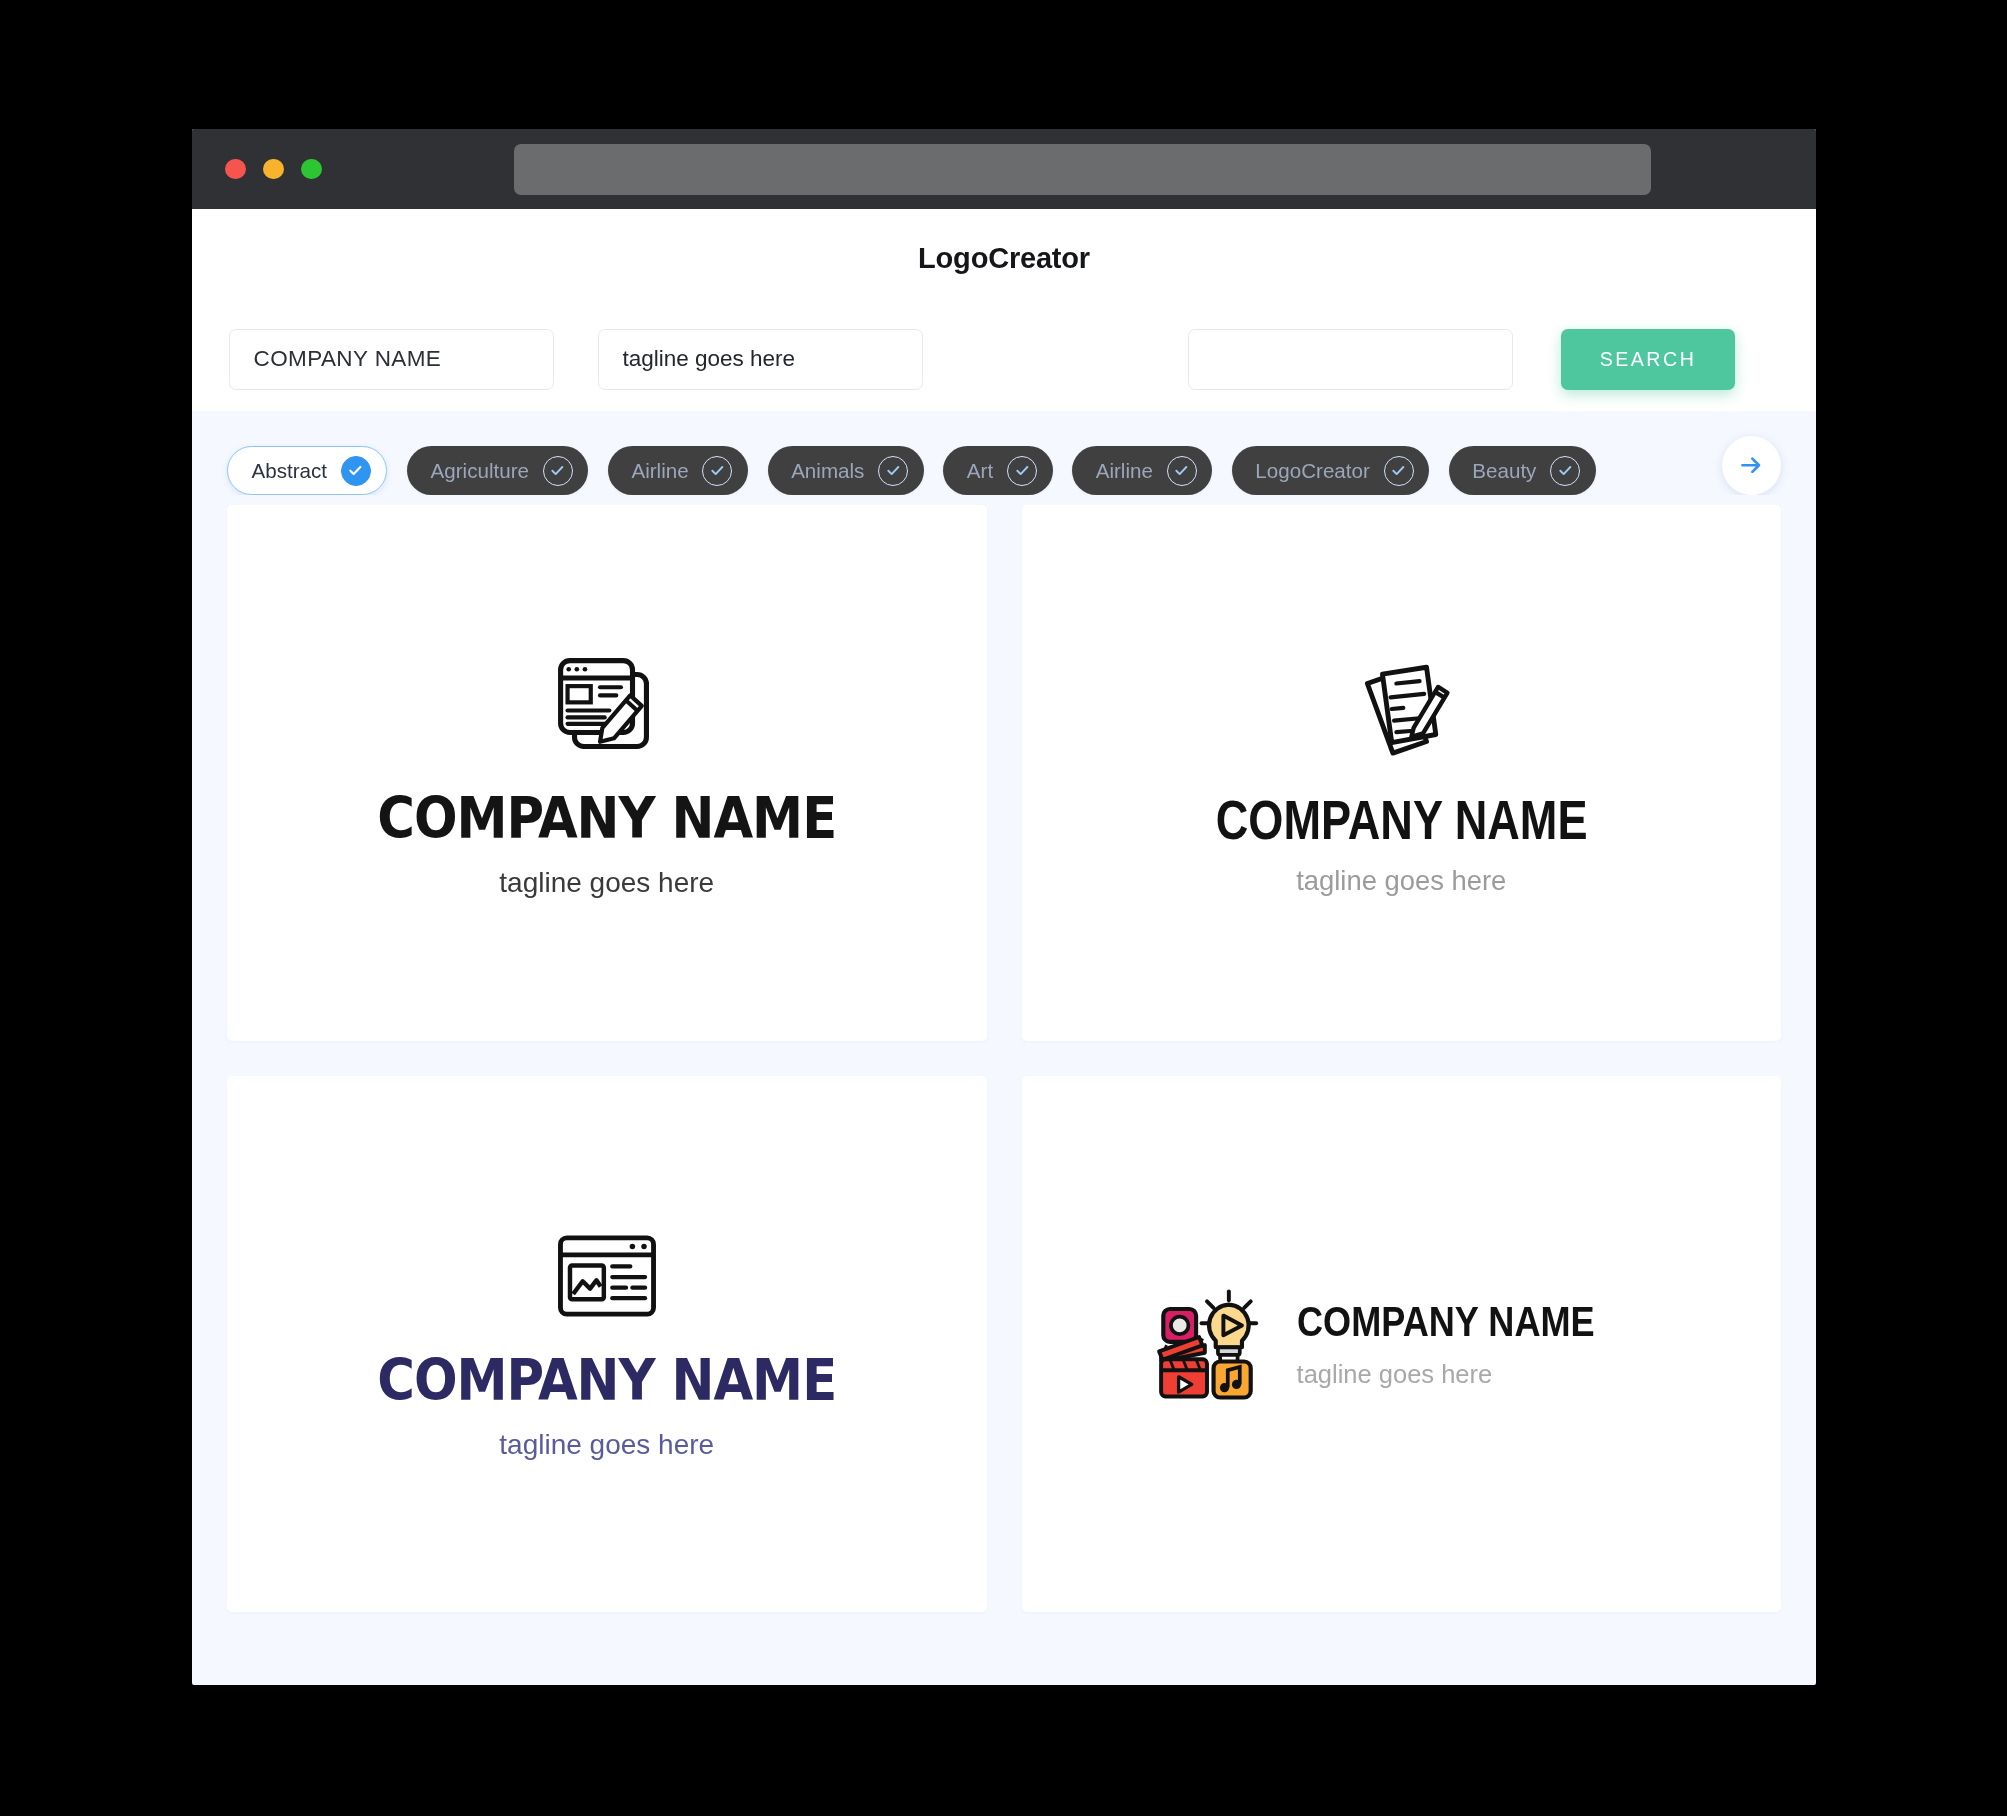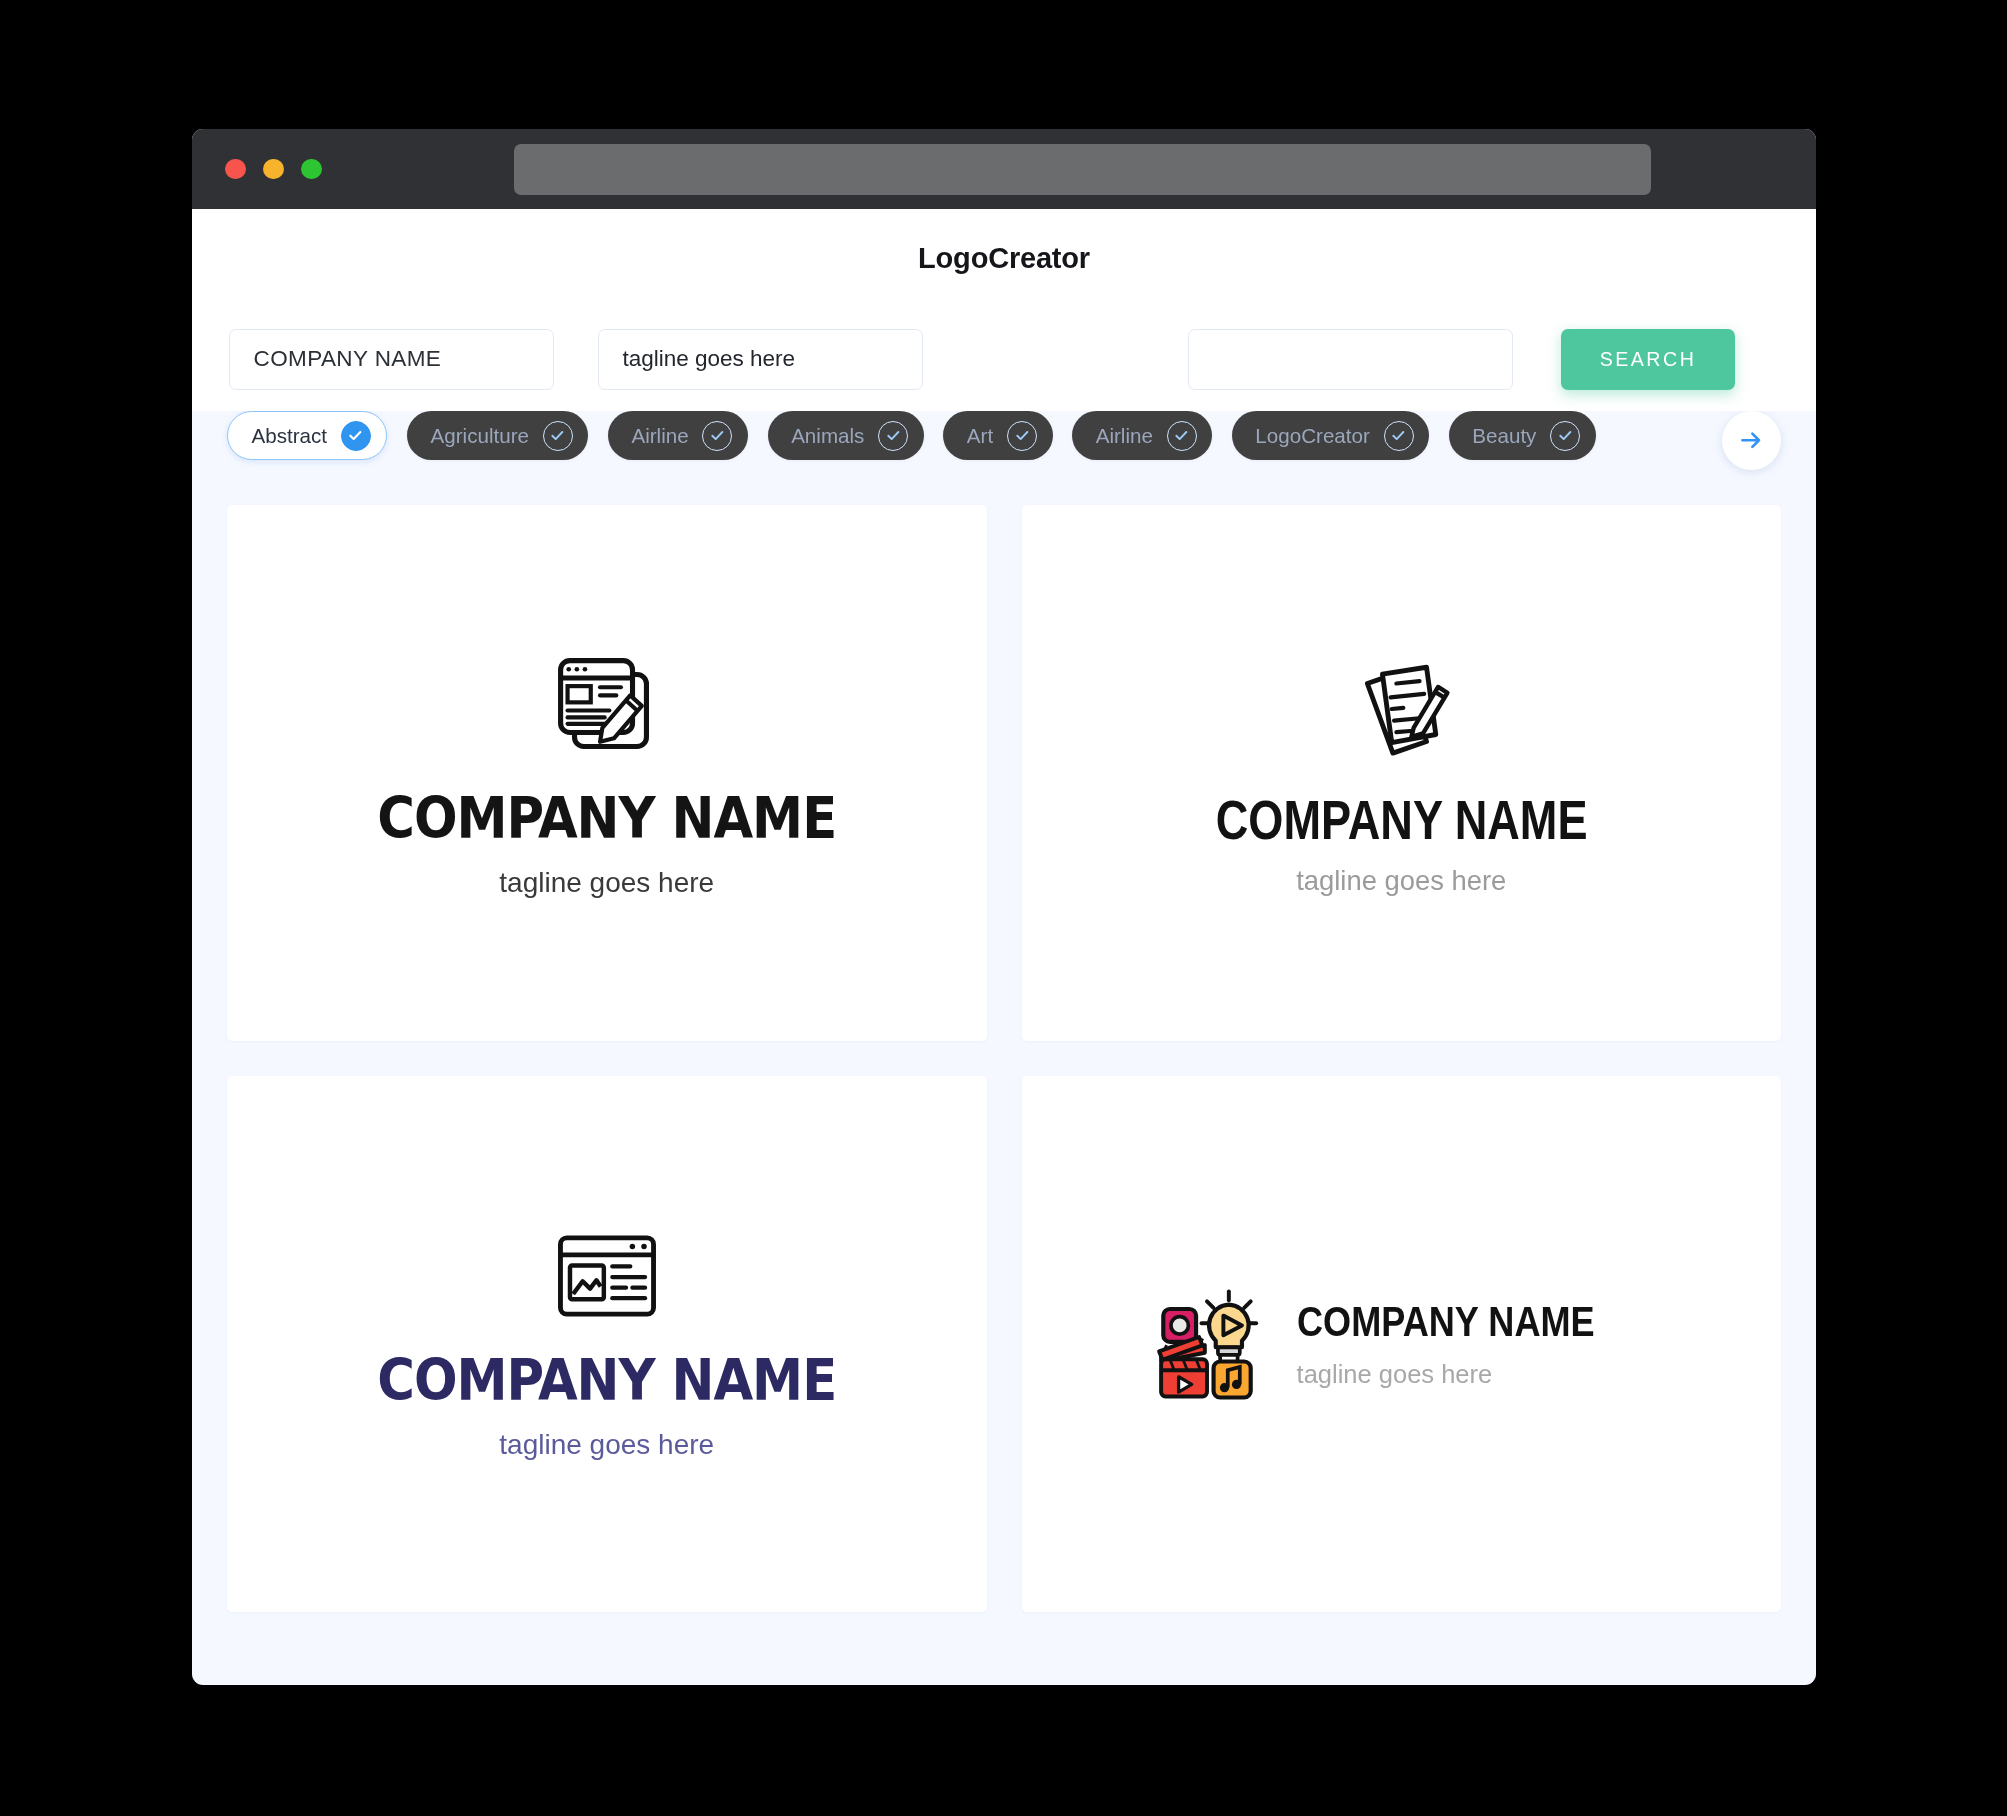--- a/index.html
+++ b/index.html
@@ -19,21 +19,21 @@
     background: #000000;
   }
 
   
   .browser-window {
     position: absolute;
     left: 192px;
     top: 129px;
     width: 1624px;
     height: 1556px;
-    border-radius: 11px;
+    border-radius: 2px;
     overflow: hidden;
     background: #f5f8ff;
     box-shadow: 0 17.6px 43px rgba(0,0,0,0.45);
   }
 
   .titlebar {
     height: 80px;
     background: #2f3134;
     display: flex;
     align-items: center;
@@ -106,21 +106,21 @@
     font-family: "Liberation Sans", sans-serif;
     cursor: pointer;
     box-shadow: 0 4.9px 12.7px rgba(78,199,159,0.38);
   }
 
   
   .chips-row {
     height: 84px;
     background: #f5f8ff;
     display: flex;
-    align-items: flex-start;
+    align-items: flex-end;
     padding: 0 35px;
     position: relative;
     overflow: hidden;
   }
   .chip {
     height: 49px;
     border-radius: 25.5px;
     background: #404040;
     display: flex;
     align-items: center;

